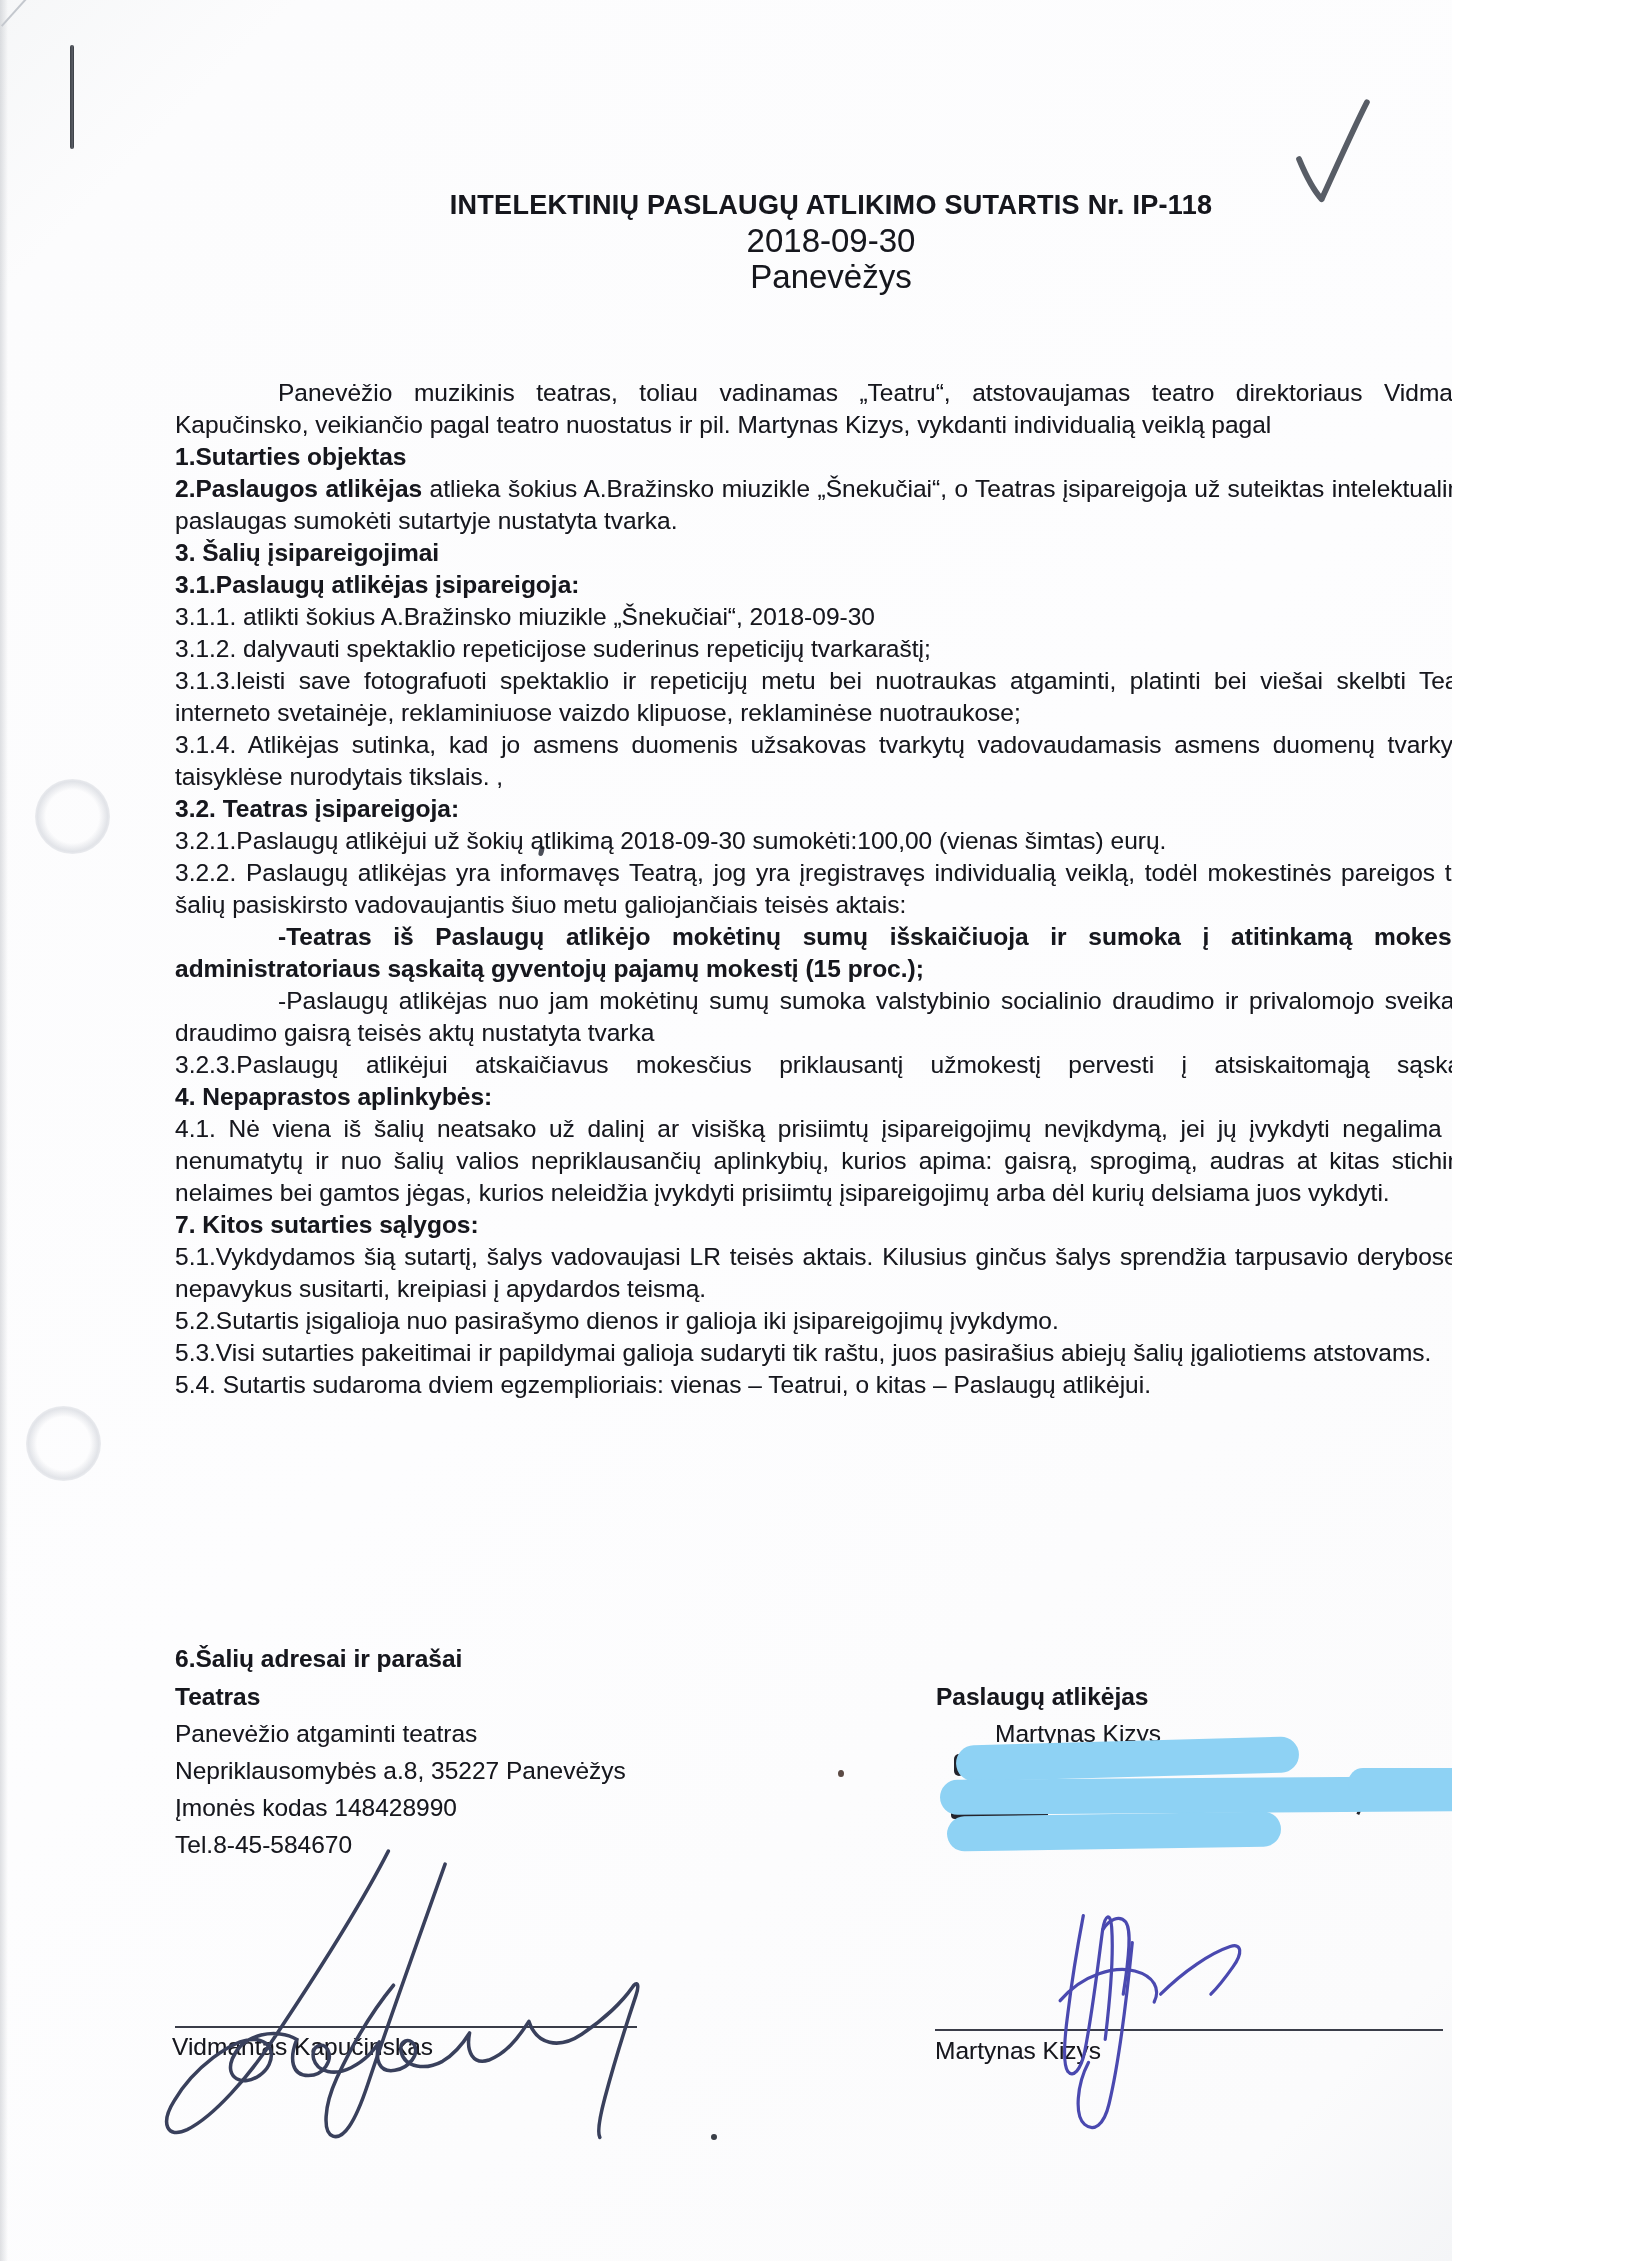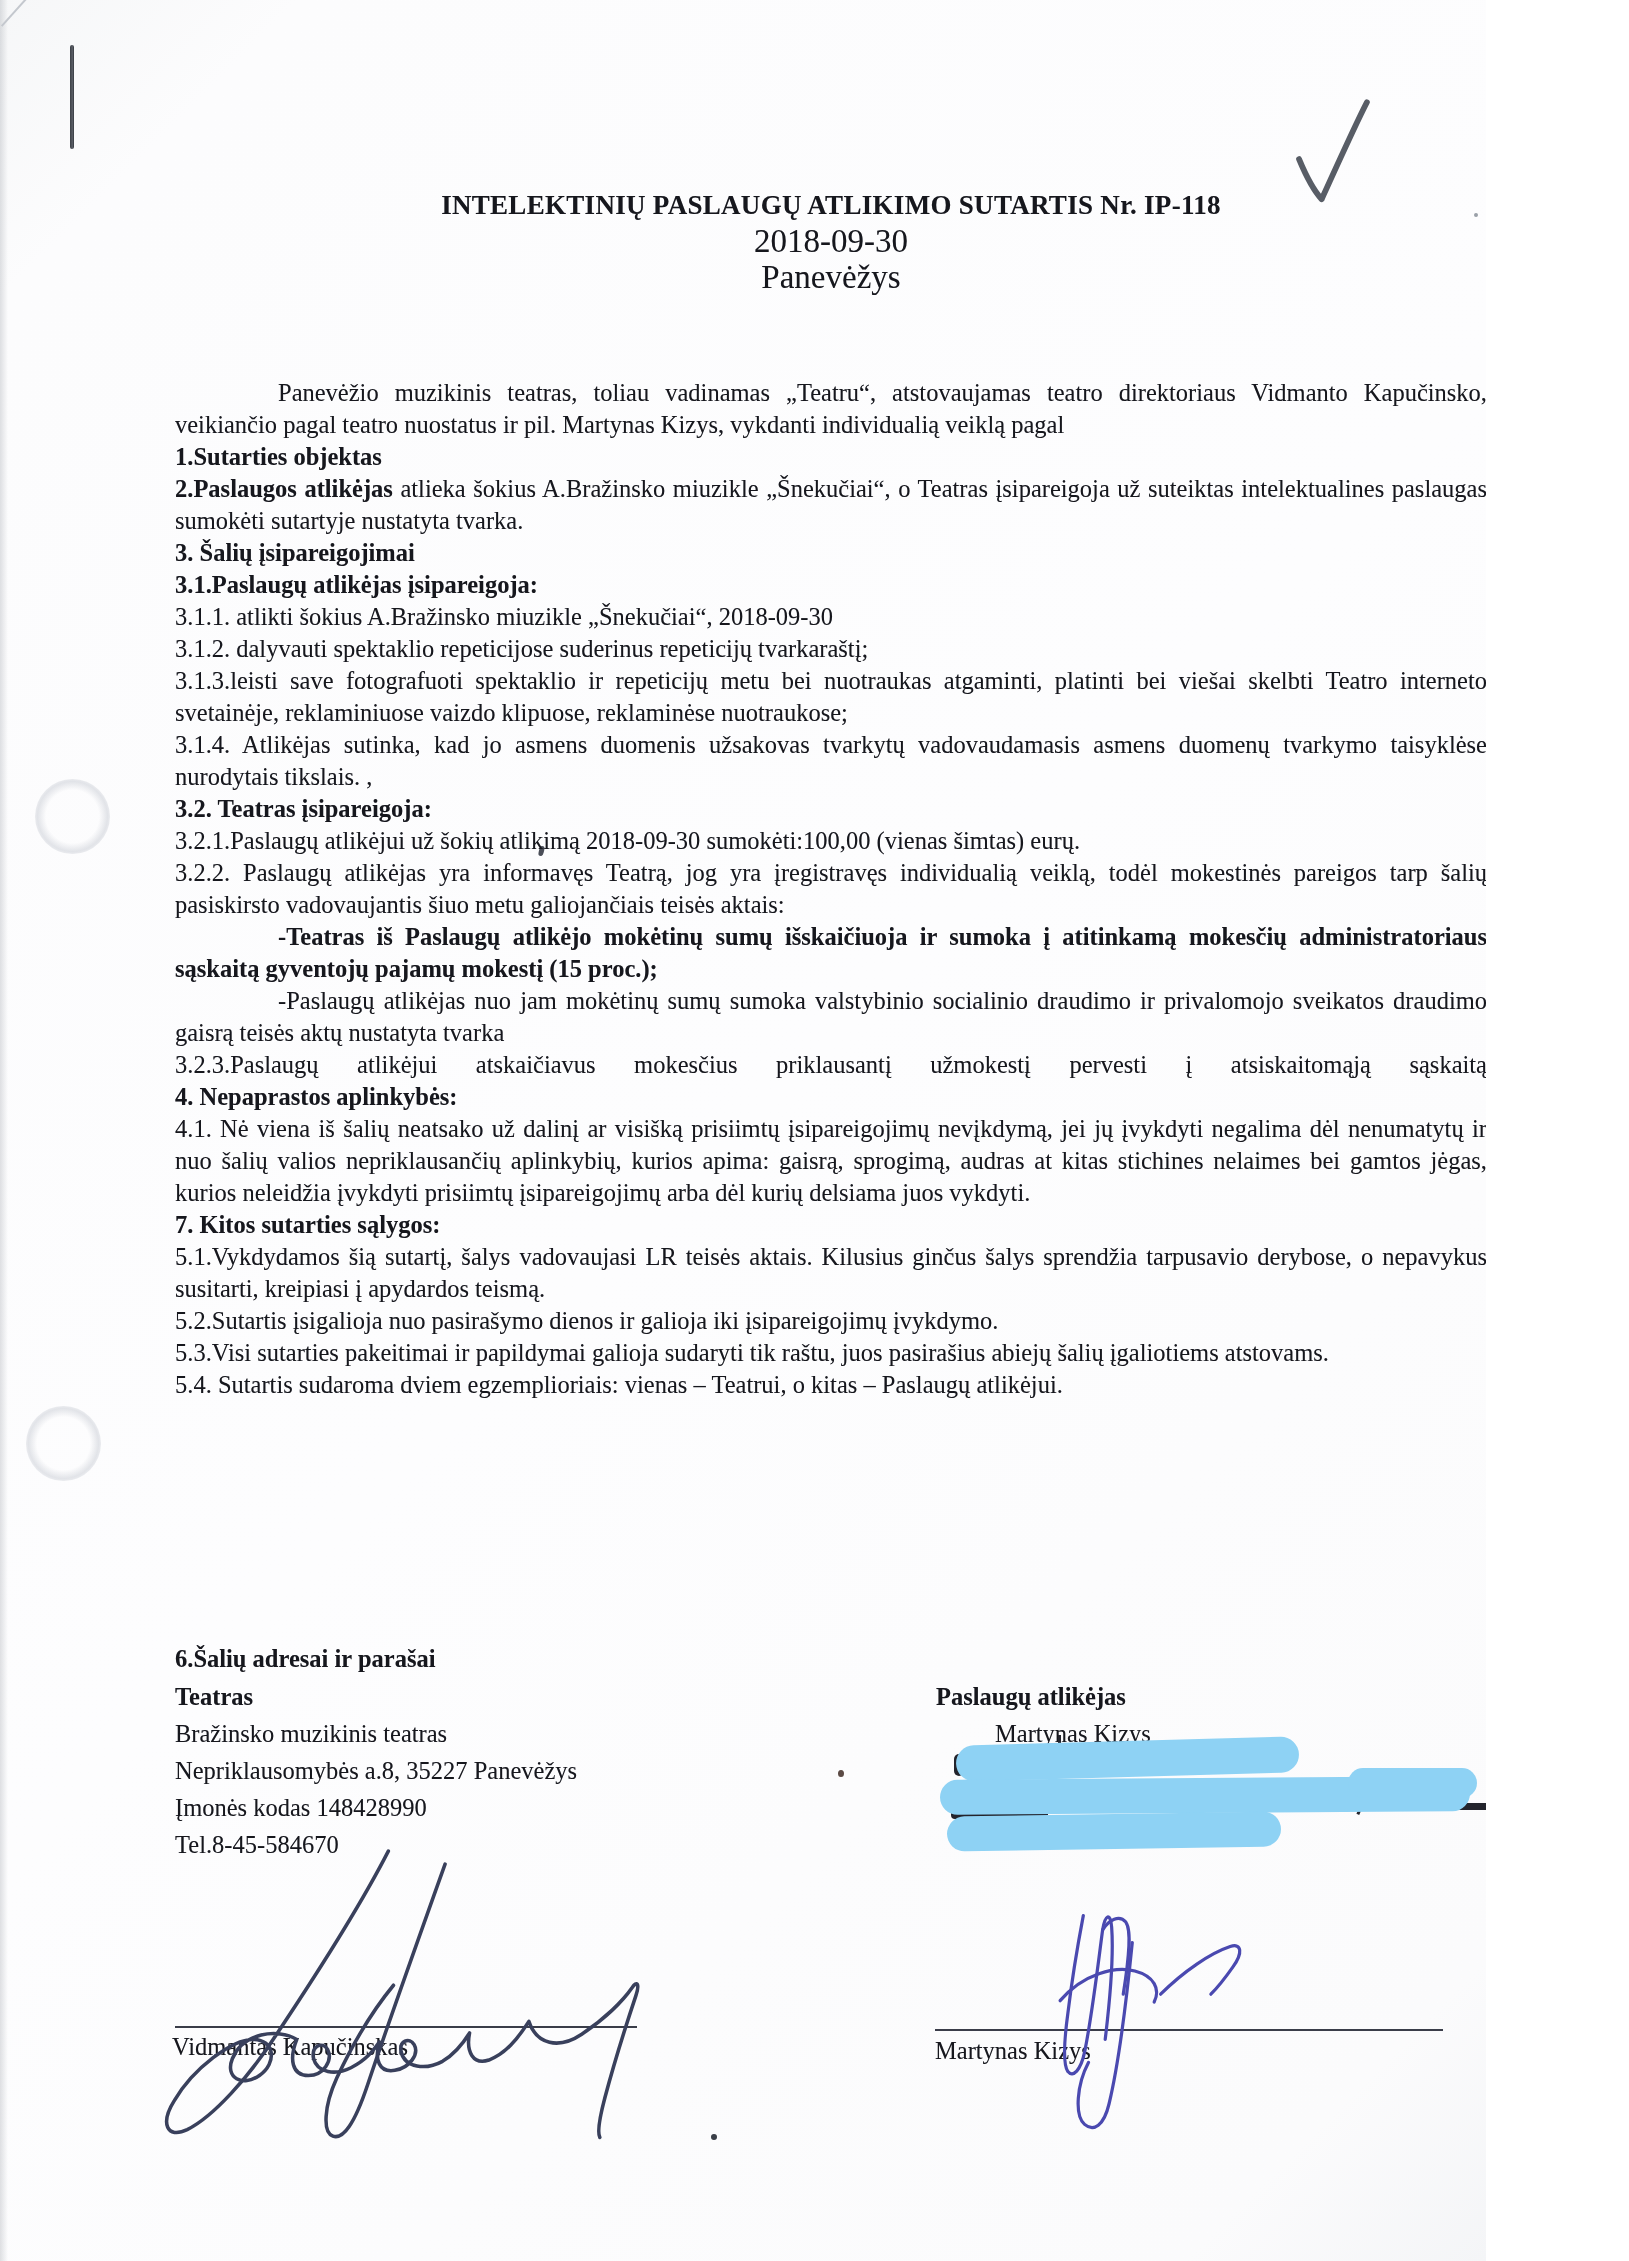--- a/index.html
+++ b/index.html
@@ -1,23 +1,22 @@
 <!DOCTYPE html>
 <html style="font-size:10.3px"><head>
 <meta charset="utf-8">
 <style>
   html,body{margin:0;padding:0;background:#ffffff;}
   .page{
     position:relative;
     width:1452px;height:2261px;
     background:linear-gradient(135deg,#f6f7f8 0%,#fcfcfd 8%,#fdfdfe 50%,#fbfbfc 92%,#f4f5f7 100%);
     overflow:hidden;
-    font-family:Liberation Serif, serif;
+    font-family:Liberation Sans, sans-serif;
     color:#16171d;
-    padding-left:34px;
   }
   .txt{ text-shadow:0 0 0.6px rgba(30,32,48,.28); }
 
   
   .header{position:absolute;left:175px;width:1312px;top:187px;text-align:center;}
   .doc-title{font-size:27px;font-weight:700;line-height:36px;letter-spacing:0.3px;}
   .doc-date,.doc-city{font-size:33px;line-height:36px;}
 
   
   .content{position:absolute;left:175px;width:1312px;top:377px;font-size:24.5px;line-height:32px;text-align:justify;}
@@ -103,21 +102,21 @@
     <p>5.1.Vykdydamos šią sutartį, šalys vadovaujasi LR teisės aktais. Kilusius ginčus šalys sprendžia tarpusavio derybose, o nepavykus susitarti, kreipiasi į apydardos teismą.</p>
     <p>5.2.Sutartis įsigalioja nuo pasirašymo dienos ir galioja iki įsipareigojimų įvykdymo.</p>
     <p>5.3.Visi sutarties pakeitimai ir papildymai galioja sudaryti tik raštu, juos pasirašius abiejų šalių įgaliotiems atstovams.</p>
     <p>5.4. Sutartis sudaroma dviem egzemplioriais: vienas – Teatrui, o kitas – Paslaugų atlikėjui.</p>
   </div>
 
   <div class="parties txt">
     <div class="heading">6.Šalių adresai ir parašai</div>
     <div class="col-left">
       <div class="role">Teatras</div>
-      <div>Bražinsko muzikinis teatras</div>
+      <div>Panevėžio atgaminti teatras</div>
       <div>Nepriklausomybės a.8, 35227 Panevėžys</div>
       <div>Įmonės kodas 148428990</div>
       <div>Tel.8-45-584670</div>
     </div>
     <div class="col-right">
       <div class="role">Paslaugų atlikėjas</div>
       <div class="performer-name">Martynas Kizys</div>
     </div>
   </div>
 

